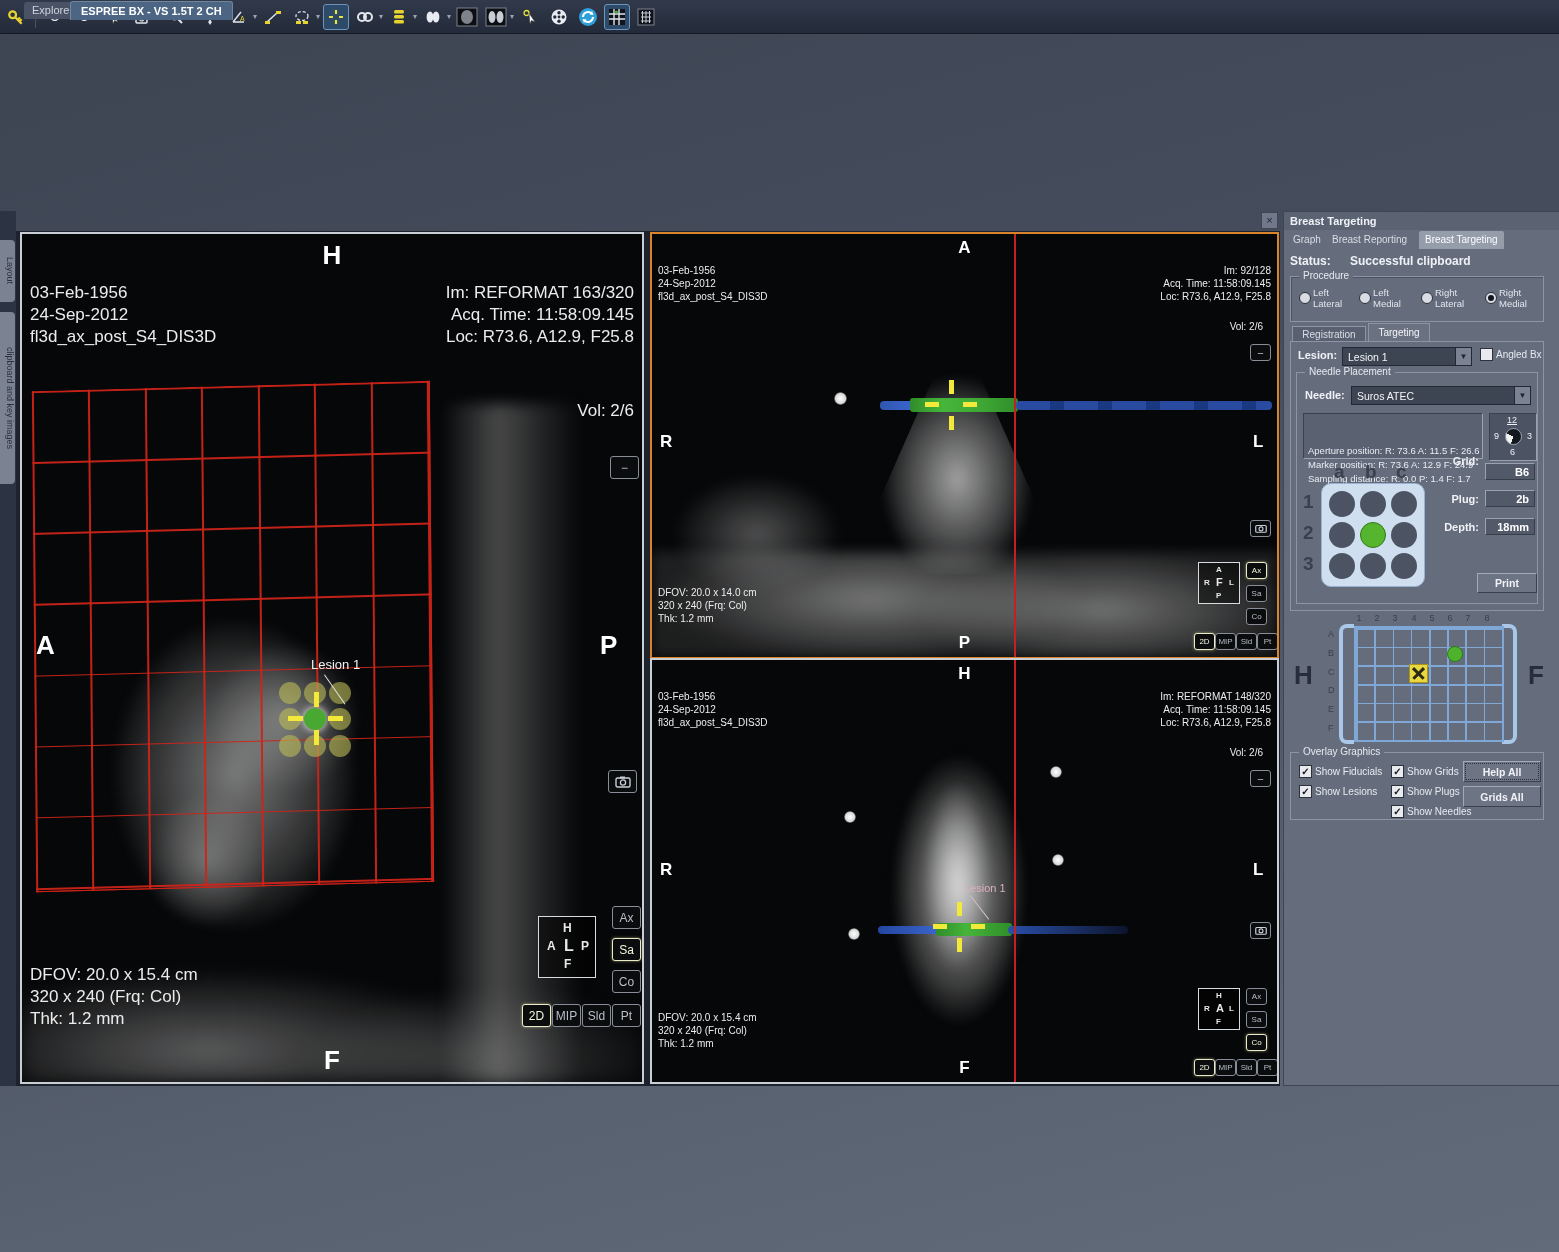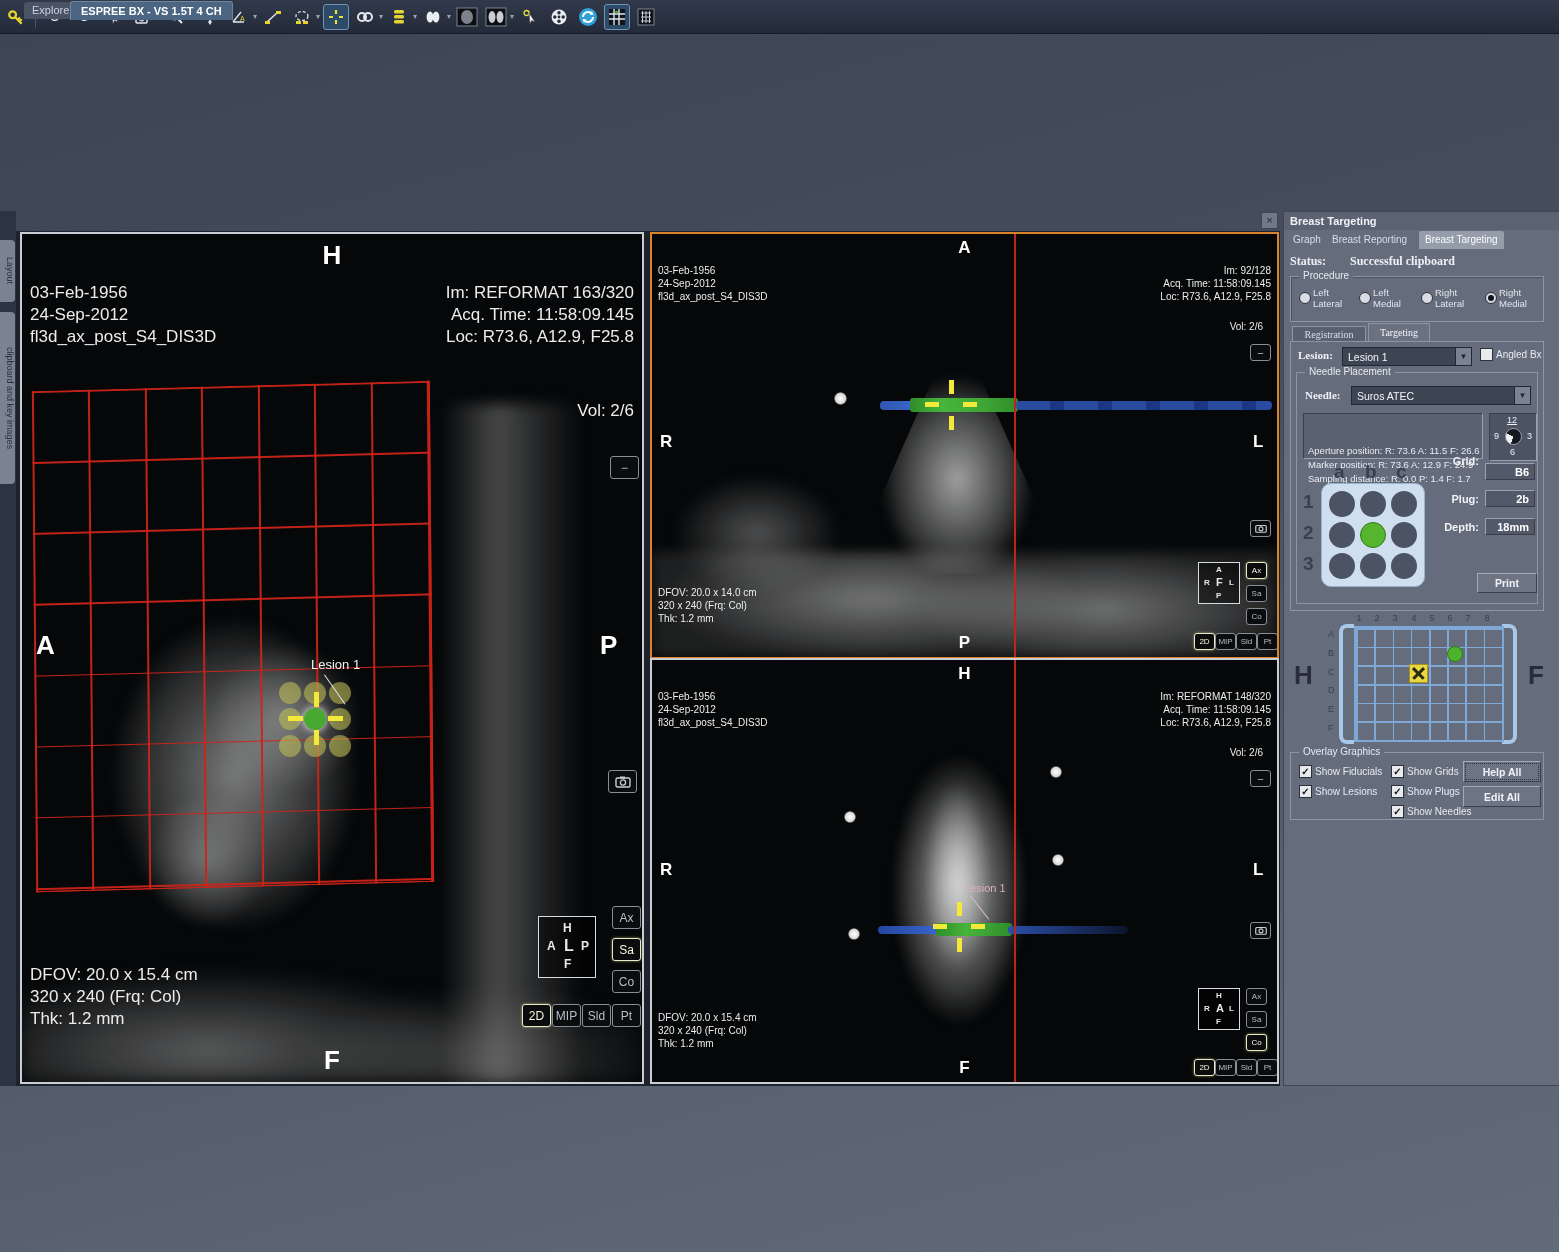--- a/index.html
+++ b/index.html
@@ -1,19 +1,19 @@
 <!DOCTYPE html>
 <html><head>
 <meta charset="utf-8">
 <style>
   html,body{margin:0;padding:0;background:#2e3440;}
   .stage{position:relative;width:1559px;height:1252px;overflow:hidden;
     background:linear-gradient(165deg,#3d4452 0%,#464e5d 40%,#5a6372 78%,#626b7a 100%);
     font-family:"Liberation Sans",sans-serif;color:#e8ebf0;}
-  .abs{position:absolute;font-family:Liberation Serif, serif;}
+  .abs{position:absolute;}
   
   .menubar{position:absolute;left:0;top:160;width:100%;height:17px;background:#1b2230;
     display:flex;align-items:center;font-size:11px;color:#c9ced8;}
   .menubar span{padding:0 11px;cursor:default;}
   .toolbar{position:absolute;left:0;top:177;width:100%;height:34px;
     background:linear-gradient(#313a4b,#232a39);border-bottom:1px solid #141925;
     display:flex;align-items:center;gap:3px;padding-left:3px;box-sizing:border-box;}
   .tico{width:26px;height:26px;display:flex;align-items:center;justify-content:center;border-radius:3px;flex:0 0 auto;}
   .tico.active{background:#2d4a68;border:1px solid #6d94ba;box-sizing:border-box;}
   .tsep{width:1px;height:22px;background:#4a5264;margin:0 3px;flex:0 0 auto;}
@@ -254,21 +254,21 @@
     <span class="tico">
         <svg width="18" height="18" viewBox="0 0 18 18">
           <rect x="1" y="1" width="16" height="16" fill="#10141c" stroke="#7c828e"></rect>
           <path d="M4 5 H14 M4 9 H14 M4 13 H14 M5.5 3 V15 M9 3 V15 M12.5 3 V15" stroke="#c9ced8" stroke-width="1"></path>
         </svg>
       </span>
   </div>
 
   <div class="tabrow">
     <span class="tab-exp">Explorer</span>
-    <span class="tab-study">ESPREE BX - VS 1.5T 4 CH</span>
+    <span class="tab-study">ESPREE BX - VS 1.5T 2 CH</span>
   </div>
 
   <div class="lstrip"></div>
   <div class="vtab" style="top:240px;height:62px;">Layout</div>
   <div class="vtab" style="top:312px;height:172px;">clipboard and key images</div>
 
   <div class="workspace"></div>
 
   <div class="vpanel b-white" style="left:20px;top:232px;width:620px;height:848px;">
 
@@ -581,17 +581,17 @@
       <span class="clab" style="left:24px;top:13px;">Show Fiducials</span>
       <span class="chk" style="left:8px;top:32px;">✓</span>
       <span class="clab" style="left:24px;top:33px;">Show Lesions</span>
       <span class="chk" style="left:100px;top:12px;">✓</span>
       <span class="clab" style="left:116px;top:13px;text-align:center;">Show Grids</span>
       <span class="chk" style="left:100px;top:32px;">✓</span>
       <span class="clab" style="left:116px;top:33px;">Show Plugs</span>
       <span class="chk" style="left:100px;top:52px;">✓</span>
       <span class="clab" style="left:116px;top:53px;">Show Needles</span>
       <div class="btn3d" style="left:172px;top:8px;width:76px;height:19px;outline:1px dotted #2c313c;outline-offset:-3px;">Help All</div>
-      <div class="btn3d" style="left:172px;top:33px;width:76px;height:19px;">Edit All</div>
+      <div class="btn3d" style="left:172px;top:33px;width:76px;height:19px;">Grids All</div>
     </div>
   </div>
 
 </div>
 
 </body></html>

